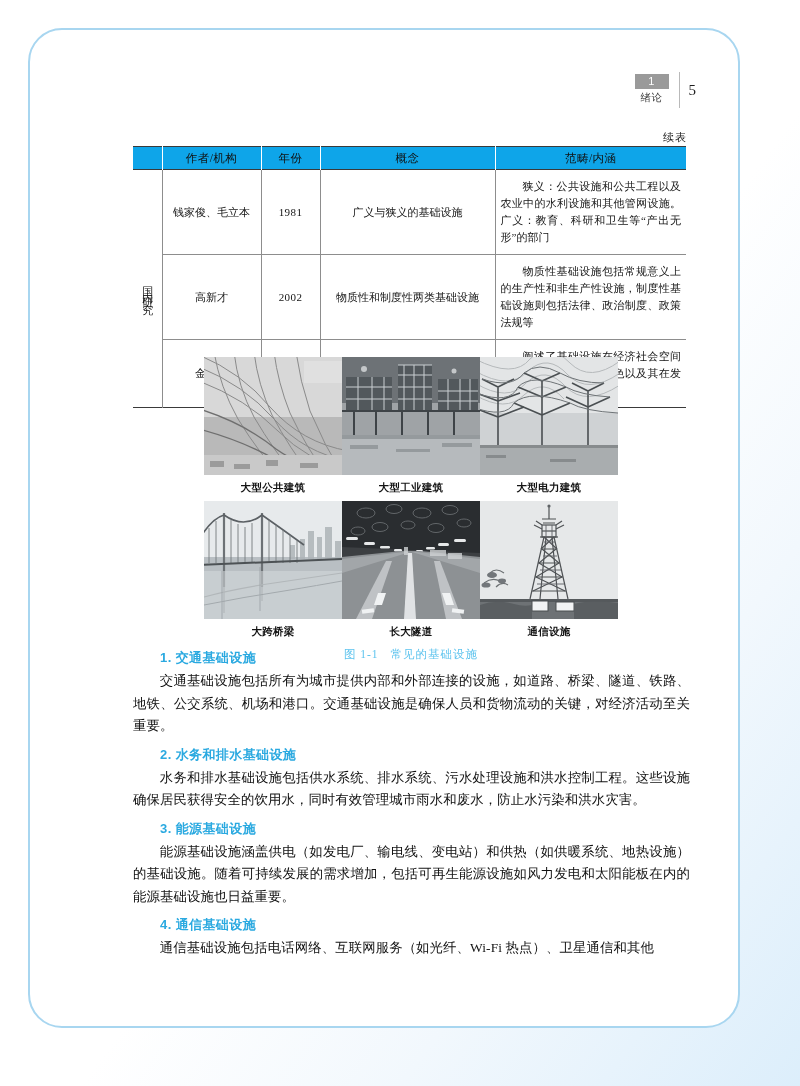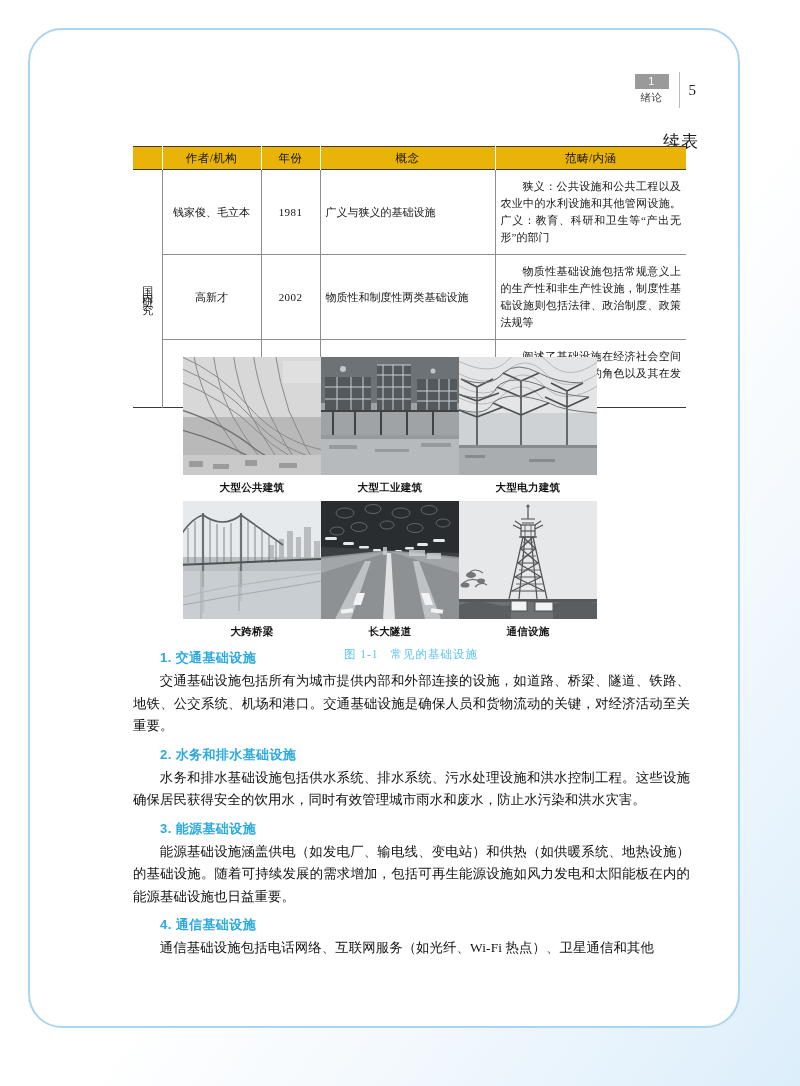--- a/index.html
+++ b/index.html
@@ -82,23 +82,23 @@
   }
   .page-no {
     font-family: "Liberation Serif", serif;
     font-size: 15px;
     color: #1d1d1d;
   }
 
   
   .cont-label {
     position: absolute;
-    right: 101px;
+    right: 113px;
     top: 130px;
-    font-size: 17px;
+    font-size: 11px;
     color: #1c1c1c;
     letter-spacing: 1px;
     margin-left: 16px;
   }
 
   
   .tbl-wrap {
     position: absolute;
     left: 133px;
     top: 146px;
@@ -109,21 +109,21 @@
     width: 553px;
     table-layout: fixed;
   }
   table.maintbl col.c0 { width: 29px; }
   table.maintbl col.c1 { width: 99px; }
   table.maintbl col.c2 { width: 59px; }
   table.maintbl col.c3 { width: 175px; }
   table.maintbl col.c4 { width: 191px; }
 
   table.maintbl thead th {
-    background: #eab308;
+    background: #0ea5e9;
     color: #111111;
     font-weight: normal;
     font-size: 11.5px;
     height: 20px;
     border-left: 1px solid #ffffff;
     border-right: 1px solid #ffffff;
     letter-spacing: .5px;
   }
   table.maintbl thead tr {
     border-top: 1.6px solid #3a3a3a;
@@ -150,33 +150,33 @@
     writing-mode: vertical-rl;
     text-orientation: upright;
     text-align: center;
     letter-spacing: 6px;
     font-size: 11.5px;
     padding: 0;
     white-space: nowrap;
   }
   td.author   { text-align: center; line-height: 16px; }
   td.year     { text-align: center; font-size: 10.5px; letter-spacing: .4px; margin-top: 32px; }
-  td.concept  { text-align: left; }
+  td.concept  { text-align: center; }
   td.scope    { text-align: justify; text-align-last: left; text-indent: 2em; line-height: 17.5px; }
 
   
   .figgrid {
     position: absolute;
     left: 183px;
     top: 357px;
     width: 456px;
   }
   .figrow {
     display: flex;
-    justify-content: flex-start;
+    justify-content: center;
     margin-bottom: 6px;
   }
   .figcell { width: 138px; }
   .figbox {
     width: 138px;
     height: 118px;
     overflow: hidden;
     position: relative;
     background: #cfcfcf;
   }

